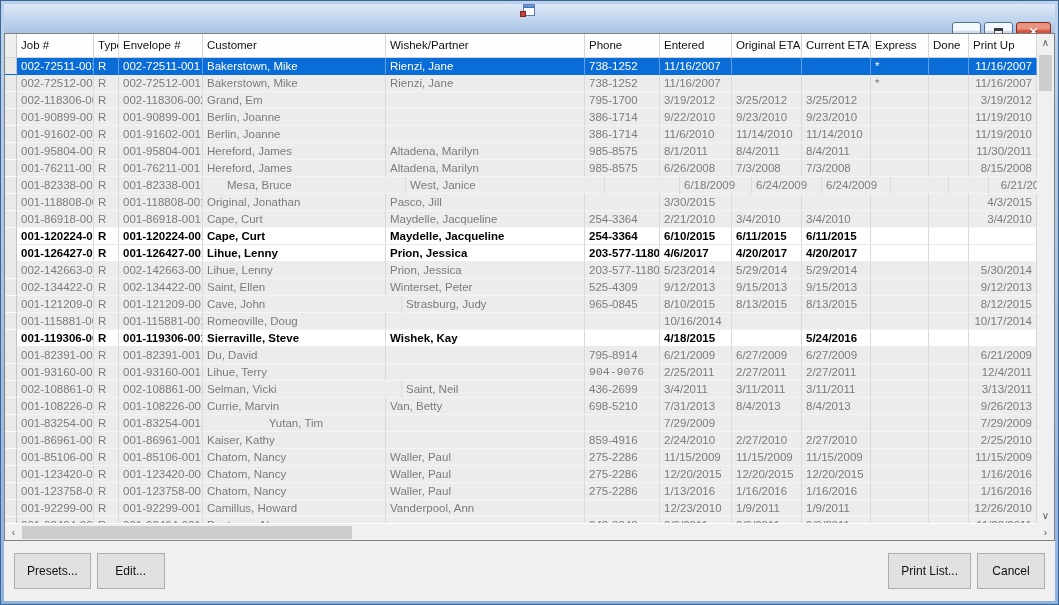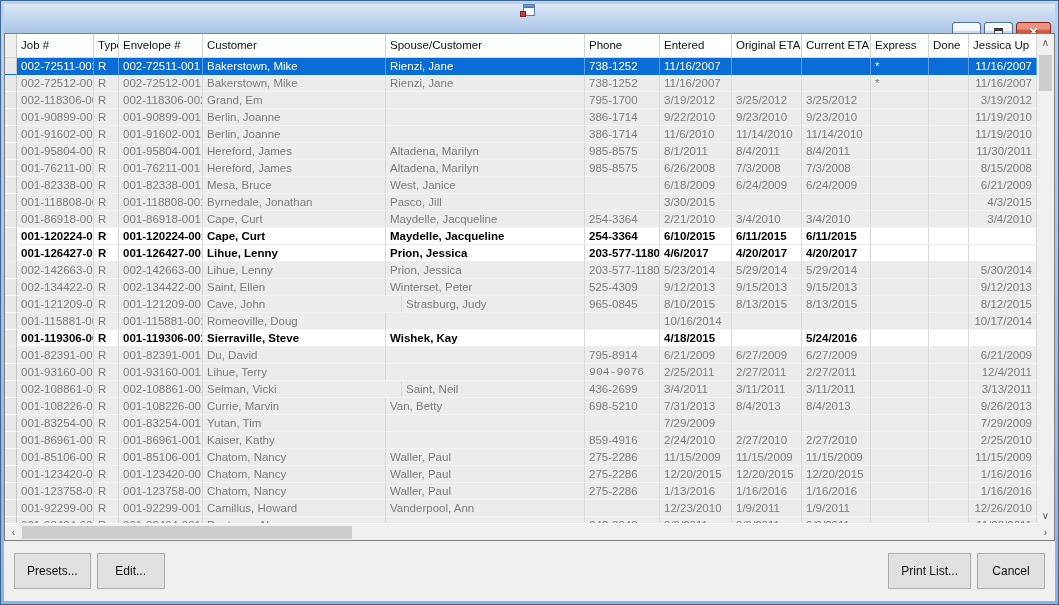--- a/index.html
+++ b/index.html
@@ -124,28 +124,28 @@
 
   <div class="grid">
     <div class="grid-main">
       <div class="grid-cols">
         <div class="header-row">
             <div class="hcell selector" style="width: 12px;"></div>
             <div class="hcell" style="width: 77px;">Job #</div>
             <div class="hcell" style="width: 25px;">Type</div>
             <div class="hcell" style="width: 84px;">Envelope #</div>
             <div class="hcell" style="width: 183px;">Customer</div>
-            <div class="hcell" style="width: 199px;">Spouse/Customer</div>
+            <div class="hcell" style="width: 199px;">Wishek/Partner</div>
             <div class="hcell" style="width: 75px;">Phone</div>
             <div class="hcell" style="width: 72px;">Entered</div>
             <div class="hcell" style="width: 70px;">Original ETA</div>
             <div class="hcell" style="width: 69px;">Current ETA</div>
             <div class="hcell" style="width: 58px;">Express</div>
             <div class="hcell" style="width: 40px;">Done</div>
-            <div class="hcell" style="width: 68px;">Jessica Up</div>
+            <div class="hcell" style="width: 68px;">Print Up</div>
           </div>
         <div class="rows-region">
             <div class="row selected">
               <div class="cell selector" style="width: 12px;"></div>
               <div class="cell" style="width: 77px;">002-72511-002</div>
               <div class="cell" style="width: 25px;">R</div>
               <div class="cell" style="width: 84px;">002-72511-001</div>
               <div class="cell" style="width: 183px;">Bakerstown, Mike</div>
               <div class="cell" style="width: 199px;">Rienzi, Jane</div>
               <div class="cell" style="width: 75px;">738-1252</div>
@@ -244,36 +244,36 @@
               <div class="cell" style="width: 69px;">7/3/2008</div>
               <div class="cell" style="width: 58px;"></div>
               <div class="cell" style="width: 40px;"></div>
               <div class="cell right" style="width: 68px;">8/15/2008</div>
             </div>
             <div class="row">
               <div class="cell selector" style="width: 12px;"></div>
               <div class="cell" style="width: 77px;">001-82338-001</div>
               <div class="cell" style="width: 25px;">R</div>
               <div class="cell" style="width: 84px;">001-82338-001</div>
-              <div class="cell" style="width: 183px;">Mesa, Bruce</div>
+              <div class="cell" style="width: 183px; margin-left: 20px;">Mesa, Bruce</div>
               <div class="cell" style="width: 199px;">West, Janice</div>
               <div class="cell" style="width: 75px;"></div>
               <div class="cell" style="width: 72px;">6/18/2009</div>
               <div class="cell" style="width: 70px;">6/24/2009</div>
               <div class="cell" style="width: 69px;">6/24/2009</div>
               <div class="cell" style="width: 58px;"></div>
               <div class="cell" style="width: 40px;"></div>
               <div class="cell right" style="width: 68px;">6/21/2009</div>
             </div>
             <div class="row">
               <div class="cell selector" style="width: 12px;"></div>
               <div class="cell" style="width: 77px;">001-118808-001</div>
               <div class="cell" style="width: 25px;">R</div>
               <div class="cell" style="width: 84px;">001-118808-001</div>
-              <div class="cell" style="width: 183px;">Byrnedale, Jonathan</div>
+              <div class="cell" style="width: 183px;">Original, Jonathan</div>
               <div class="cell" style="width: 199px;">Pasco, Jill</div>
               <div class="cell" style="width: 75px;"></div>
               <div class="cell" style="width: 72px;">3/30/2015</div>
               <div class="cell" style="width: 70px;"></div>
               <div class="cell" style="width: 69px;"></div>
               <div class="cell" style="width: 58px;"></div>
               <div class="cell" style="width: 40px;"></div>
               <div class="cell right" style="width: 68px;">4/3/2015</div>
             </div>
             <div class="row">
@@ -454,21 +454,21 @@
               <div class="cell" style="width: 69px;">8/4/2013</div>
               <div class="cell" style="width: 58px;"></div>
               <div class="cell" style="width: 40px;"></div>
               <div class="cell right" style="width: 68px;">9/26/2013</div>
             </div>
             <div class="row">
               <div class="cell selector" style="width: 12px;"></div>
               <div class="cell" style="width: 77px;">001-83254-001</div>
               <div class="cell" style="width: 25px;">R</div>
               <div class="cell" style="width: 84px;">001-83254-001</div>
-              <div class="cell" style="width: 183px;">Yutan, Tim</div>
+              <div class="cell" style="width: 183px; text-align: center;">Yutan, Tim</div>
               <div class="cell" style="width: 199px;"></div>
               <div class="cell" style="width: 75px;"></div>
               <div class="cell" style="width: 72px;">7/29/2009</div>
               <div class="cell" style="width: 70px;"></div>
               <div class="cell" style="width: 69px;"></div>
               <div class="cell" style="width: 58px;"></div>
               <div class="cell" style="width: 40px;"></div>
               <div class="cell right" style="width: 68px;">7/29/2009</div>
             </div>
             <div class="row">

